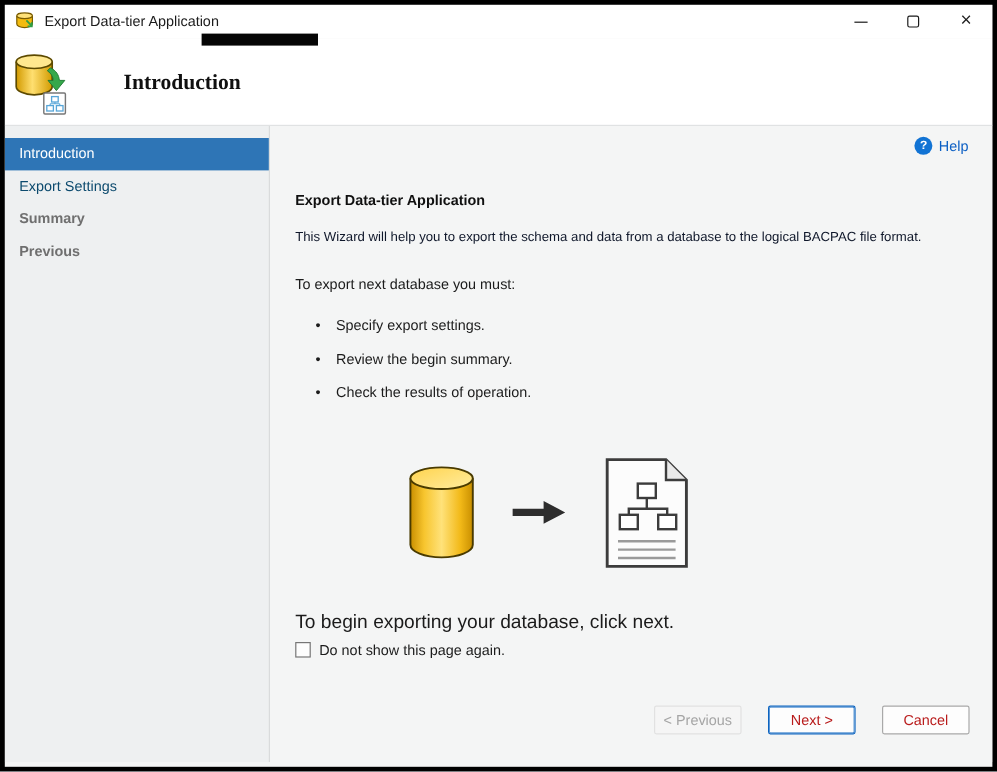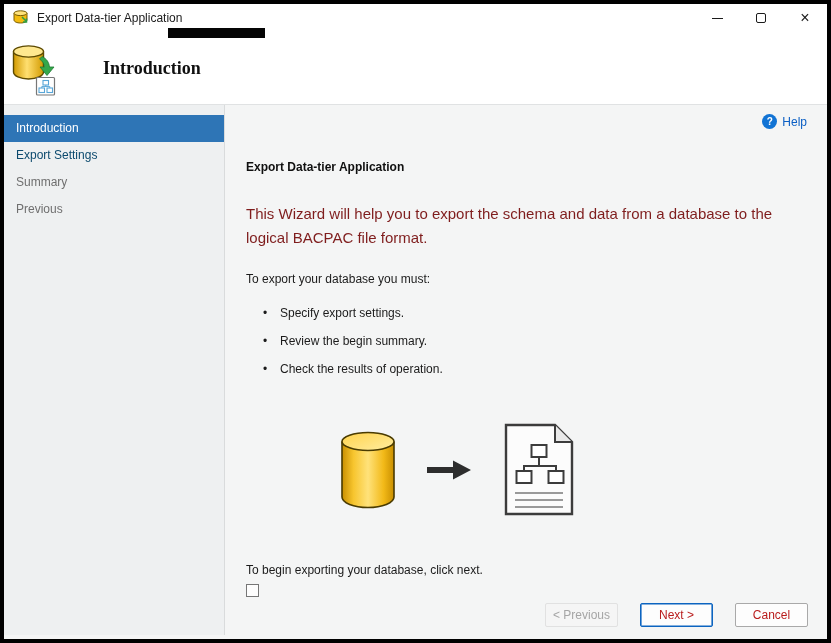--- a/index.html
+++ b/index.html
@@ -22,40 +22,40 @@
   .header { height:73px; background:#ffffff; border-bottom:1px solid #e0e2e3; display:flex; align-items:center; padding-left:8px; }
   .header-icon { width:44px; height:52px; margin-top:4px; flex:none; }
   .header-title { font-family:"Liberation Serif", serif; font-weight:bold; font-size:18px; color:#101010; margin-left:47px; }
 
   
   .bodyrow { display:flex; height:530px; }
   .sidebar { width:221px; background:#eef0f1; border-right:1px solid #d9dbdc; padding-top:10px; flex:none; }
   .nav-item { height:27px; line-height:27px; padding-left:12px; font-size:12px; color:#1b1b1b; cursor:default; white-space:nowrap; }
   .nav-item.selected { background:#2e75b6; color:#ffffff; }
   .nav-item.link { color:#0c4a6e; cursor:pointer; }
-  .nav-item.off { color:#6f6f6f; }
+  .nav-item.off { color:#6f6f6f;font-weight:bold; }
 
   .content { flex:1; position:relative; background:#f4f5f5; padding:0 20px 0 21px; }
   .help { position:absolute; top:9px; right:20px; display:flex; align-items:center; gap:5px; font-size:12px; color:#0b5fc4; cursor:pointer; }
   .help-q { width:15px; height:15px; border-radius:50%; background:#1173d4; color:#fff; font-size:10px; font-weight:bold; display:flex; align-items:center; justify-content:center; }
 
   .page-heading { margin-top:55px; font-size:12px; font-weight:bold; color:#101010; }
-  .intro { margin-top:28px; font-size:15px; color:#7f1d1d; line-height:1.6; max-width:556px; }
+  .intro { margin-top:16px; font-size:11px; color:#0f172a; line-height:1.6; max-width:556px; }
   .req { margin-top:22px; font-size:12px; color:#1b1b1b; }
   ul.steps { list-style:none; margin:20px 0 16px 17px; }
   .steps li { position:relative; padding-left:17px; font-size:12px; color:#1b1b1b; margin-bottom:14px; }
   .steps li::before { content:"•"; position:absolute; left:0; top:0; color:#1b1b1b; }
 
   .illustration { margin:46px 0 0 94px; display:flex; align-items:center; gap:31px; width:max-content; }
 
-  .footer-text { margin-top:42px; font-size:12px; color:#1b1b1b; }
+  .footer-text { margin-top:30px; font-size:16px; color:#1b1b1b; }
   .checkbox-row { margin-top:7px; display:flex; align-items:center; gap:7px; font-size:12px; color:#1b1b1b; cursor:default; }
   .checkbox { width:13px; height:13px; border:1px solid #767676; background:#fdfdfd; display:inline-block; flex:none; }
 
-  .buttons { position:absolute; right:19px; bottom:8px; display:flex; gap:22px; }
+  .buttons { position:absolute; right:19px; bottom:23px; display:flex; gap:22px; }
   .btn { width:73px; height:24px; font-family:"Liberation Sans",sans-serif; font-size:12px; background:#fdfdfd; border:1px solid #a9a9a9; border-radius:2px; color:#b91c1c; cursor:pointer; }
   .btn.primary { border-color:#0c64c0; box-shadow:inset 0 0 0 0.6px #0c64c0; }
   .btn.disabled { background:#f5f5f5; border-color:#e1e1e1; color:#a5a5a5; }
 </style>
 </head>
 <body>
 
 <div class="window">
 
   <div class="titlebar">
@@ -118,21 +118,21 @@
 
       <div class="help">
         <span class="help-q">?</span>
         <span>Help</span>
       </div>
 
       <div class="page-heading">Export Data-tier Application</div>
 
       <p class="intro">This Wizard will help you to export the schema and data from a database to the logical BACPAC file format.</p>
 
-      <p class="req">To export your database you must:</p>
+      <p class="req">To export next database you must:</p>
 
       <ul class="steps">
         <li>Specify export settings.</li>
         <li>Review the begin summary.</li>
         <li>Check the results of operation.</li>
       </ul>
 
       <div class="illustration">
         <span>
           <svg width="56" height="78" viewBox="0 0 56 78">
@@ -168,20 +168,21 @@
             <rect x="45.5" y="49" width="15" height="12" fill="#ffffff" stroke="#3c3c3c" stroke-width="2"></rect>
             <path d="M12 71 H60 M12 78 H60 M12 85 H60" stroke="#9a9a9a" stroke-width="2"></path>
           </svg>
         </span>
       </div>
 
       <p class="footer-text">To begin exporting your database, click next.</p>
 
       <div class="checkbox-row">
         <span class="checkbox"></span>
+        <span>Do not show this page again.</span>
       </div>
 
       <div class="buttons">
         <button class="btn disabled">&lt; Previous</button>
         <button class="btn primary">Next &gt;</button>
         <button class="btn">Cancel</button>
       </div>
 
     </div>
   </div>

